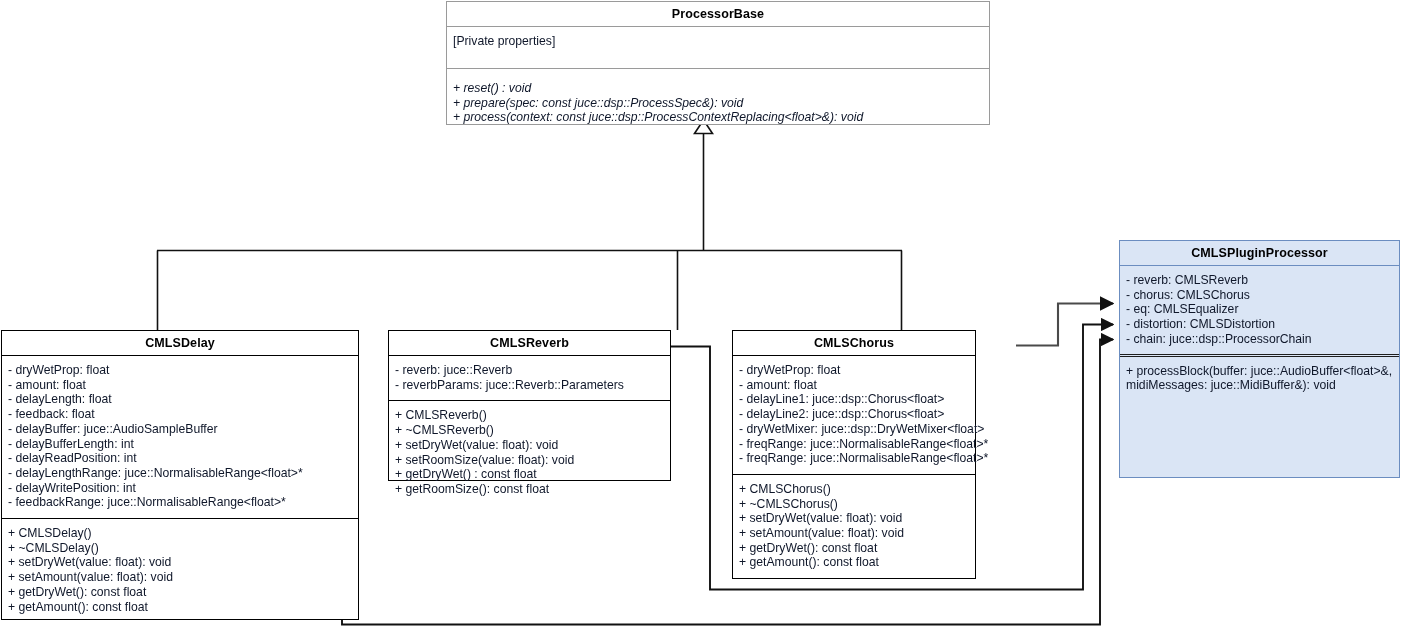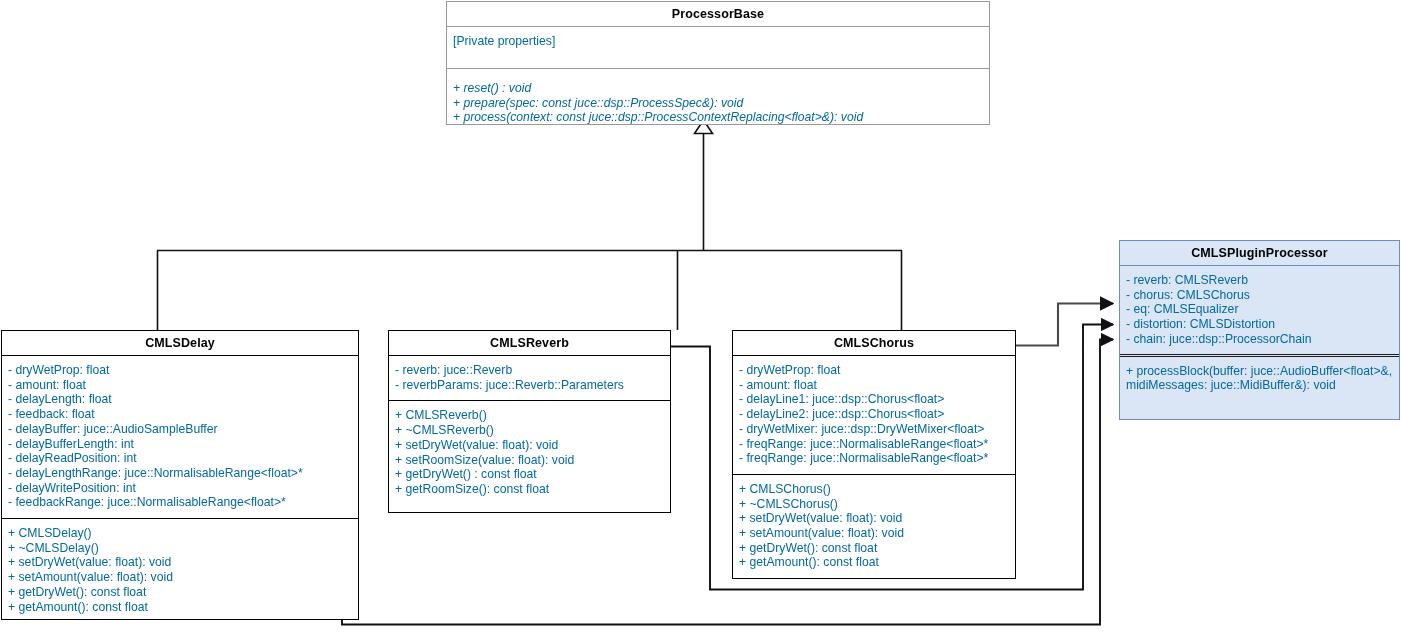--- a/index.html
+++ b/index.html
@@ -49,21 +49,21 @@
     letter-spacing: 0.1px;
   }
   .gray-border .cls-title { border-bottom: 1px solid #9a9a9a; }
   .uml-class:not(.gray-border):not(.highlight) .cls-title { border-bottom: 1px solid #000; }
   .highlight .cls-title { border-bottom: 1px solid #6b8dc0; }
 
   .cls-section {
     padding: 7px 6px 8px 6px;
     font-size: 12.2px;
     line-height: 14.7px;
-    color: #0369a1;
+    color: #0f172a;
   }
   .cls-section .row { white-space: nowrap; }
   .uml-class:not(.gray-border):not(.highlight) .cls-section.divided { border-bottom: 1px solid #000; }
   .gray-border .cls-section.divided { border-bottom: 1px solid #9a9a9a; }
 
   .highlight .cls-section.divided {
     border-bottom: 1px solid #1d1d1d;
     padding-bottom: 7px;
   }
   .highlight .cls-section.methods { border-top: 1px solid #1d1d1d; margin-top: 1px; }
@@ -141,58 +141,58 @@
     <div class="cls-section">
       <div class="row">+ CMLSDelay()</div>
       <div class="row">+ ~CMLSDelay()</div>
       <div class="row">+ setDryWet(value: float): void</div>
       <div class="row">+ setAmount(value: float): void</div>
       <div class="row">+ getDryWet(): const float</div>
       <div class="row">+ getAmount(): const float</div>
     </div>
   </div>
 
-  <div class="uml-class" id="cmls-reverb" style="left:388px; top:330px; width:283px; height:183px;">
+  <div class="uml-class" id="cmls-reverb" style="left:388px; top:330px; width:283px; height:151px;">
     <div class="cls-title">CMLSReverb</div>
     <div class="cls-section divided">
       <div class="row">- reverb: juce::Reverb</div>
       <div class="row">- reverbParams: juce::Reverb::Parameters</div>
     </div>
     <div class="cls-section">
       <div class="row">+ CMLSReverb()</div>
       <div class="row">+ ~CMLSReverb()</div>
       <div class="row">+ setDryWet(value: float): void</div>
       <div class="row">+ setRoomSize(value: float): void</div>
       <div class="row">+ getDryWet() : const float</div>
       <div class="row">+ getRoomSize(): const float</div>
     </div>
   </div>
 
-  <div class="uml-class" id="cmls-chorus" style="left:732px; top:330px; width:284px; height:249px;">
+  <div class="uml-class" id="cmls-chorus" style="left:732px; top:330px; width:244px; height:249px;">
     <div class="cls-title">CMLSChorus</div>
     <div class="cls-section divided">
       <div class="row">- dryWetProp: float</div>
       <div class="row">- amount: float</div>
       <div class="row">- delayLine1: juce::dsp::Chorus&lt;float&gt;</div>
       <div class="row">- delayLine2: juce::dsp::Chorus&lt;float&gt;</div>
       <div class="row">- dryWetMixer: juce::dsp::DryWetMixer&lt;float&gt;</div>
       <div class="row">- freqRange: juce::NormalisableRange&lt;float&gt;*</div>
       <div class="row">- freqRange: juce::NormalisableRange&lt;float&gt;*</div>
     </div>
     <div class="cls-section">
       <div class="row">+ CMLSChorus()</div>
       <div class="row">+ ~CMLSChorus()</div>
       <div class="row">+ setDryWet(value: float): void</div>
       <div class="row">+ setAmount(value: float): void</div>
       <div class="row">+ getDryWet(): const float</div>
       <div class="row">+ getAmount(): const float</div>
     </div>
   </div>
 
-  <div class="uml-class highlight" id="cmls-plugin-processor" style="left:1119px; top:240px; width:281px; height:180px;">
+  <div class="uml-class highlight" id="cmls-plugin-processor" style="left:1119px; top:240px; width:281px; height:238px;">
     <div class="cls-title">CMLSPluginProcessor</div>
     <div class="cls-section divided">
       <div class="row">- reverb: CMLSReverb</div>
       <div class="row">- chorus: CMLSChorus</div>
       <div class="row">- eq: CMLSEqualizer</div>
       <div class="row">- distortion: CMLSDistortion</div>
       <div class="row">- chain: juce::dsp::ProcessorChain</div>
     </div>
     <div class="cls-section methods wrap">
       <div class="row">+ processBlock(buffer: juce::AudioBuffer&lt;float&gt;&amp;, midiMessages: juce::MidiBuffer&amp;): void</div>

